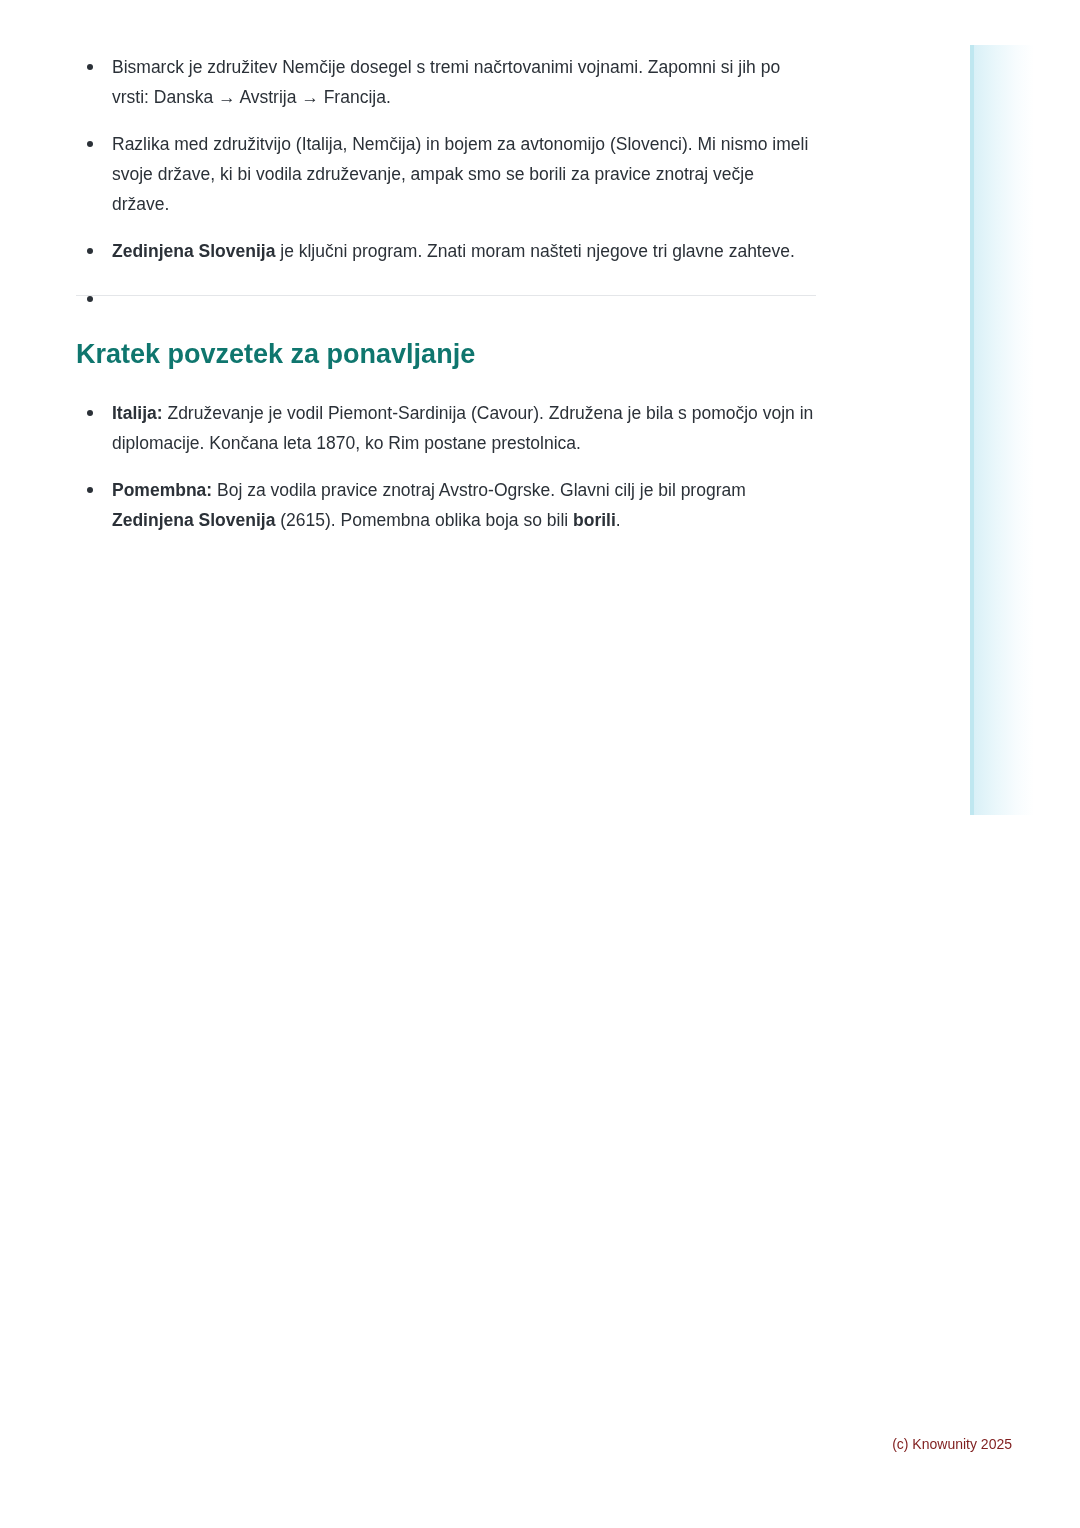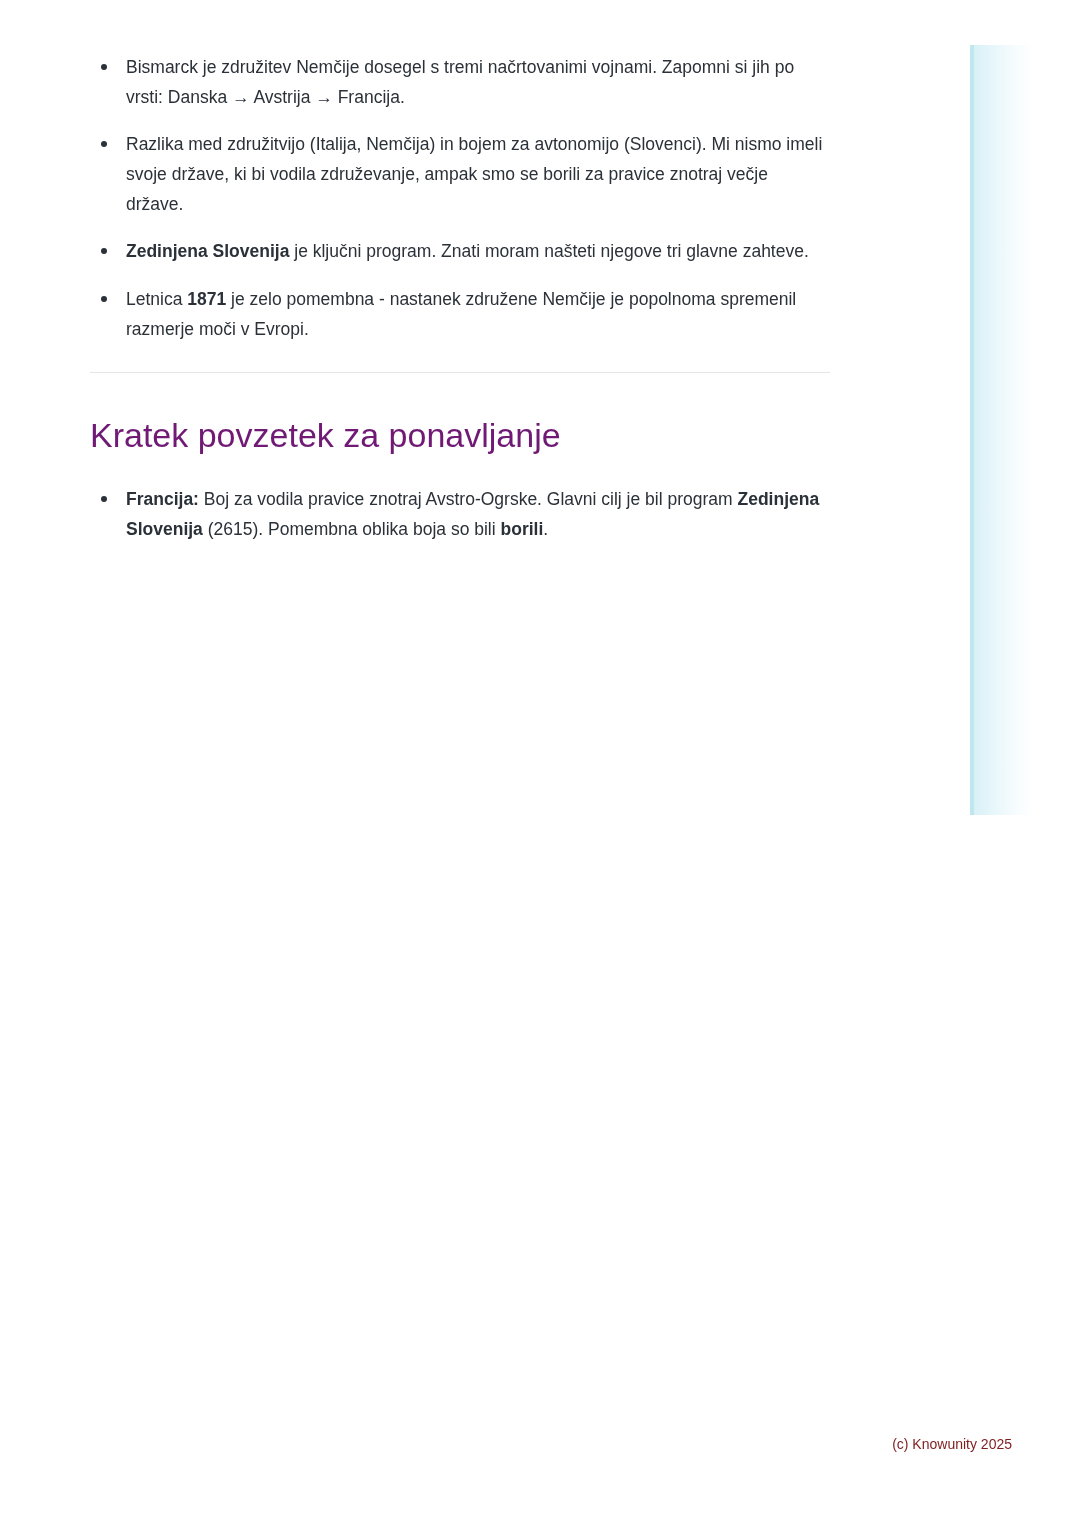--- a/index.html
+++ b/index.html
@@ -20,21 +20,21 @@
     top: 45px;
     left: 970px;
     width: 60px;
     height: 770px;
     border-left: 4px solid #bfe7f0;
     background: linear-gradient(90deg, #d9f0f7 0%, #e9f7fb 35%, #f7fcfe 70%, #ffffff 100%);
   }
   .content {
     position: absolute;
     top: 52px;
-    left: 90px;
+    left: 76px;
     width: 740px;
   }
   ul.bullets {
     list-style: none;
     margin: 0;
     padding: 0;
   }
   ul.bullets li {
     position: relative;
     padding-left: 36px;
@@ -52,24 +52,24 @@
     background: #2b3138;
   }
   .b { font-weight: 700; }
   .divider {
     height: 1px;
     background: #e4e6e9;
     margin: 28px 0 0 0;
   }
   h1.section-heading {
     margin: 42px 0 28px 0;
-    font-size: 34px;
+    font-size: 27px;
     line-height: 1.2;
-    font-weight: 400;
-    color: #701a75;
+    font-weight: 700;
+    color: #0f766e;
   }
   .footer-credit {
     position: absolute;
     right: 68px;
     bottom: 76px;
     font-size: 14px;
     color: #7f1d1d;
   }
 </style>
 </head>
@@ -87,30 +87,33 @@
     <li>
       <span class="marker"></span>
       <span><span>Razlika med združitvijo (Italija, Nemčija) in bojem za avtonomijo (Slovenci). Mi nismo imeli svoje države, ki bi vodila združevanje, ampak smo se borili za pravice znotraj večje države.</span></span>
     </li>
     <li>
       <span class="marker"></span>
       <span><span class="b">Zedinjena Slovenija</span><span> je ključni program. Znati moram našteti njegove tri glavne zahteve.</span></span>
     </li>
     <li>
       <span class="marker"></span>
-      <span><span>Letnica </span><span class="b">1871</span><span> je zelo pomembna - nastanek združene Nemčije je popolnoma spremenil razmerje moči v Evropi.</span></span>
     </li>
   </ul>
 
   <div class="divider"></div>
 
   <h1 class="section-heading">Kratek povzetek za ponavljanje</h1>
 
   <ul class="bullets">
     <li>
       <span class="marker"></span>
-      <span><span class="b">Francija:</span><span> Boj za vodila pravice znotraj Avstro-Ogrske. Glavni cilj je bil program </span><span class="b">Zedinjena Slovenija</span><span> (2615). Pomembna oblika boja so bili </span><span class="b">borili</span><span>.</span></span>
+      <span><span class="b">Italija:</span><span> Združevanje je vodil Piemont-Sardinija (Cavour). Združena je bila s pomočjo vojn in diplomacije. Končana leta 1870, ko Rim postane prestolnica.</span></span>
+    </li>
+    <li>
+      <span class="marker"></span>
+      <span><span class="b">Pomembna:</span><span> Boj za vodila pravice znotraj Avstro-Ogrske. Glavni cilj je bil program </span><span class="b">Zedinjena Slovenija</span><span> (2615). Pomembna oblika boja so bili </span><span class="b">borili</span><span>.</span></span>
     </li>
   </ul>
 
 </div>
 
 <div class="footer-credit">(c) Knowunity 2025</div>
 
 </body></html>

